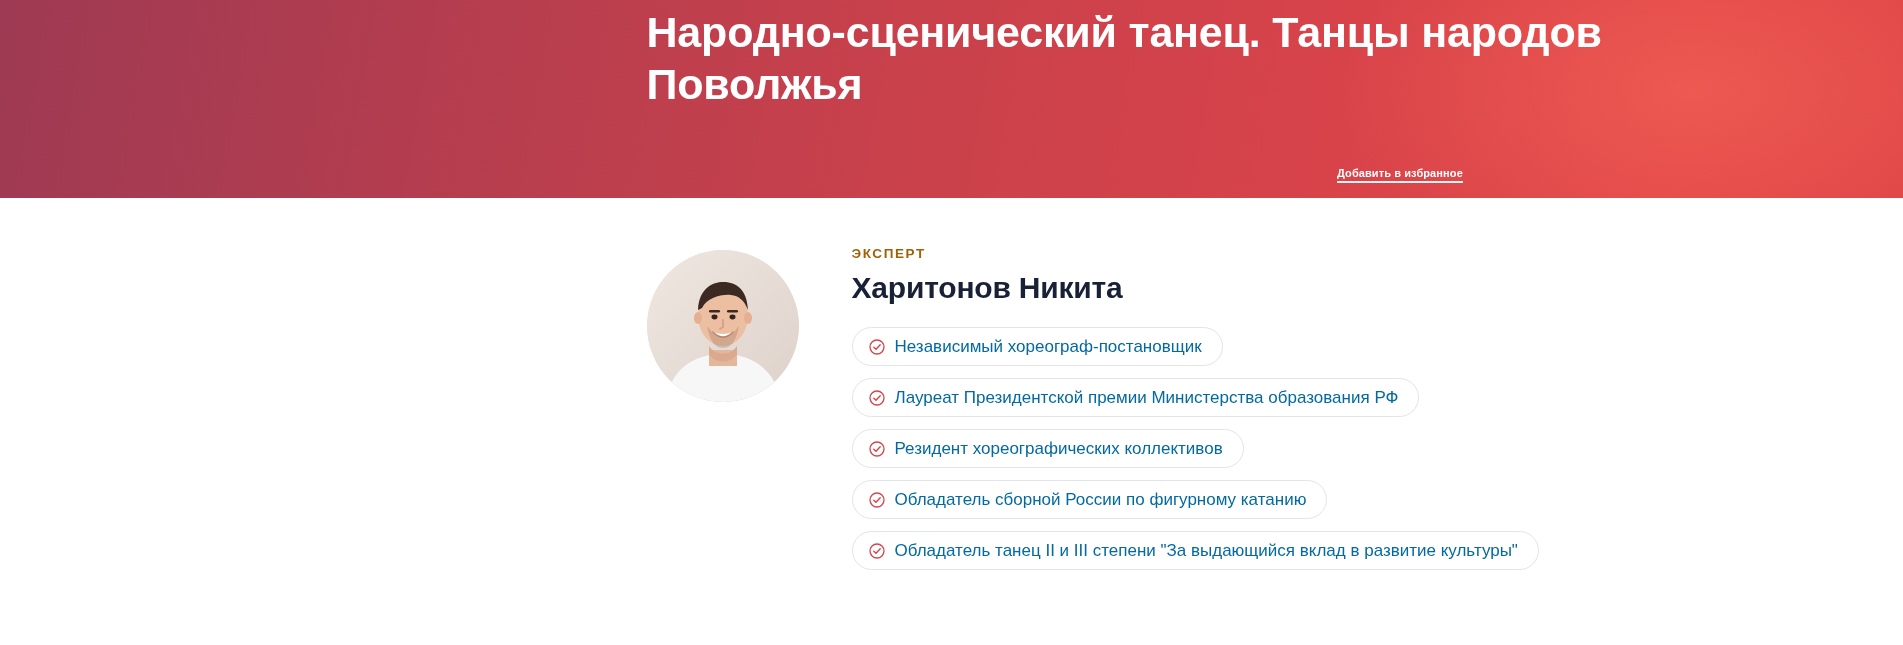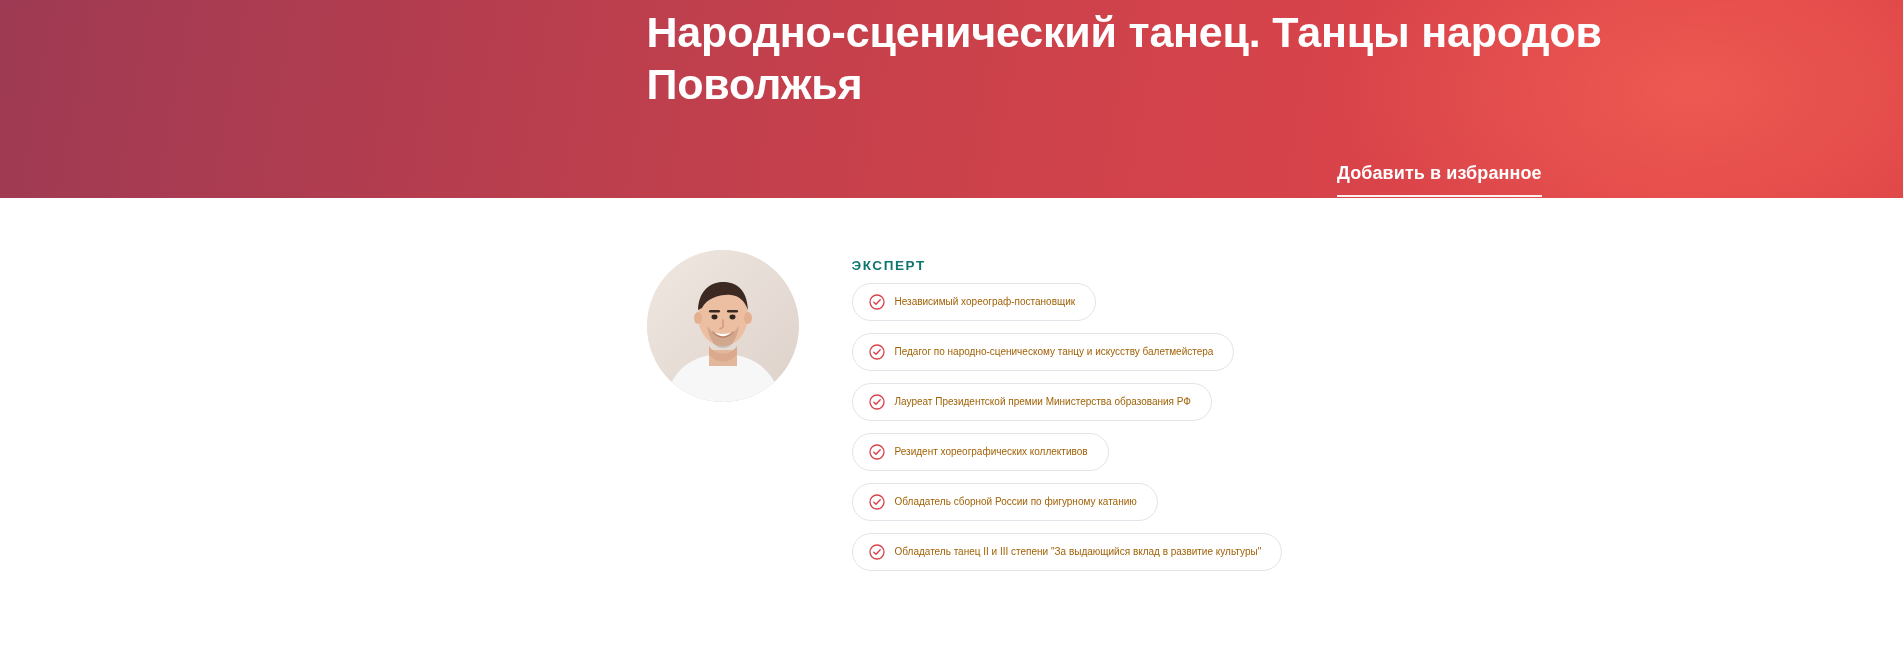--- a/index.html
+++ b/index.html
@@ -55,24 +55,24 @@
     max-width: 1010px;
   }
   .favorite-wrap {
     position: absolute;
     left: 1337px;
     top: 163px;
   }
   .favorite-link {
     display: inline-block;
     color: #ffffff;
-    font-size: 18px;
+    font-size: 11px;
     font-weight: 700;
     letter-spacing: 0.1px;
-    padding-bottom: 11px;
+    padding-bottom: 2px;
     border-bottom: 2px solid rgba(255,255,255,0.92);
     cursor: pointer;
     white-space: nowrap;
   }
 
   
   .content {
     position: relative;
     max-width: 1470px;
     margin: 0 auto;
@@ -95,26 +95,26 @@
     overflow: hidden;
     background: #e9e3df;
   }
   .avatar svg { display: block; }
 
   .info-col {
     flex: 1 1 auto;
     padding-left: 25px;
   }
   .eyebrow {
-    color: #0f766e;
+    color: #a16207;
     font-size: 13.5px;
     font-weight: 700;
     letter-spacing: 1.6px;
     text-transform: uppercase;
-    margin: 12px 0 10px 0;
+    margin: 0 0 10px 0;
   }
   .expert-name {
     margin: 0 0 22px 0;
     color: #182135;
     font-size: 30px;
     font-weight: 700;
     letter-spacing: -0.2px;
   }
 
   .badges {
@@ -124,22 +124,22 @@
     gap: 12px;
   }
   .badge {
     display: inline-flex;
     align-items: center;
     gap: 10px;
     border: 1px solid #e2e4e9;
     border-radius: 22px;
     background: #ffffff;
     padding: 10px 20px 10px 16px;
-    color: #a16207;
-    font-size: 10px;
+    color: #0369a1;
+    font-size: 17px;
     line-height: 1;
     white-space: nowrap;
     box-sizing: border-box;
   }
   .check-icon {
     flex: 0 0 auto;
     width: 16px;
     height: 16px;
     display: inline-block;
   }
@@ -201,41 +201,33 @@
             <path d="M66 82 q10 10 20 0" stroke="#c98d72" stroke-width="1.6" fill="none" stroke-linecap="round"></path>
 
             <path d="M60 76 q16 22 32 0 q-4 22 -16 22 q-12 0 -16 -22 z" fill="#3c2a22" opacity="0.16"></path>
           </g>
         </svg>
       </div>
     </div>
 
     <div class="info-col">
       <div class="eyebrow">ЭКСПЕРТ</div>
+      <h2 class="expert-name">Харитонов Никита</h2>
 
       <div class="badges">
         <div class="badge">
           <span class="check-icon">
             <svg width="16" height="16" viewBox="0 0 16 16">
                 <circle cx="8" cy="8" r="7" fill="none" stroke="#d8434a" stroke-width="1.3"></circle>
                 <path d="M4.8 8.2 L7 10.3 L11.2 5.8" fill="none" stroke="#d8434a" stroke-width="1.4" stroke-linecap="round" stroke-linejoin="round"></path>
               </svg>
           </span>
           <span>Независимый хореограф-постановщик</span>
         </div>
 
-        <div class="badge">
-          <span class="check-icon">
-            <svg width="16" height="16" viewBox="0 0 16 16">
-                <circle cx="8" cy="8" r="7" fill="none" stroke="#d8434a" stroke-width="1.3"></circle>
-                <path d="M4.8 8.2 L7 10.3 L11.2 5.8" fill="none" stroke="#d8434a" stroke-width="1.4" stroke-linecap="round" stroke-linejoin="round"></path>
-              </svg>
-          </span>
-          <span>Педагог по народно-сценическому танцу и искусству балетмейстера</span>
-        </div>
 
         <div class="badge">
           <span class="check-icon">
             <svg width="16" height="16" viewBox="0 0 16 16">
                 <circle cx="8" cy="8" r="7" fill="none" stroke="#d8434a" stroke-width="1.3"></circle>
                 <path d="M4.8 8.2 L7 10.3 L11.2 5.8" fill="none" stroke="#d8434a" stroke-width="1.4" stroke-linecap="round" stroke-linejoin="round"></path>
               </svg>
           </span>
           <span>Лауреат Президентской премии Министерства образования РФ</span>
         </div>

